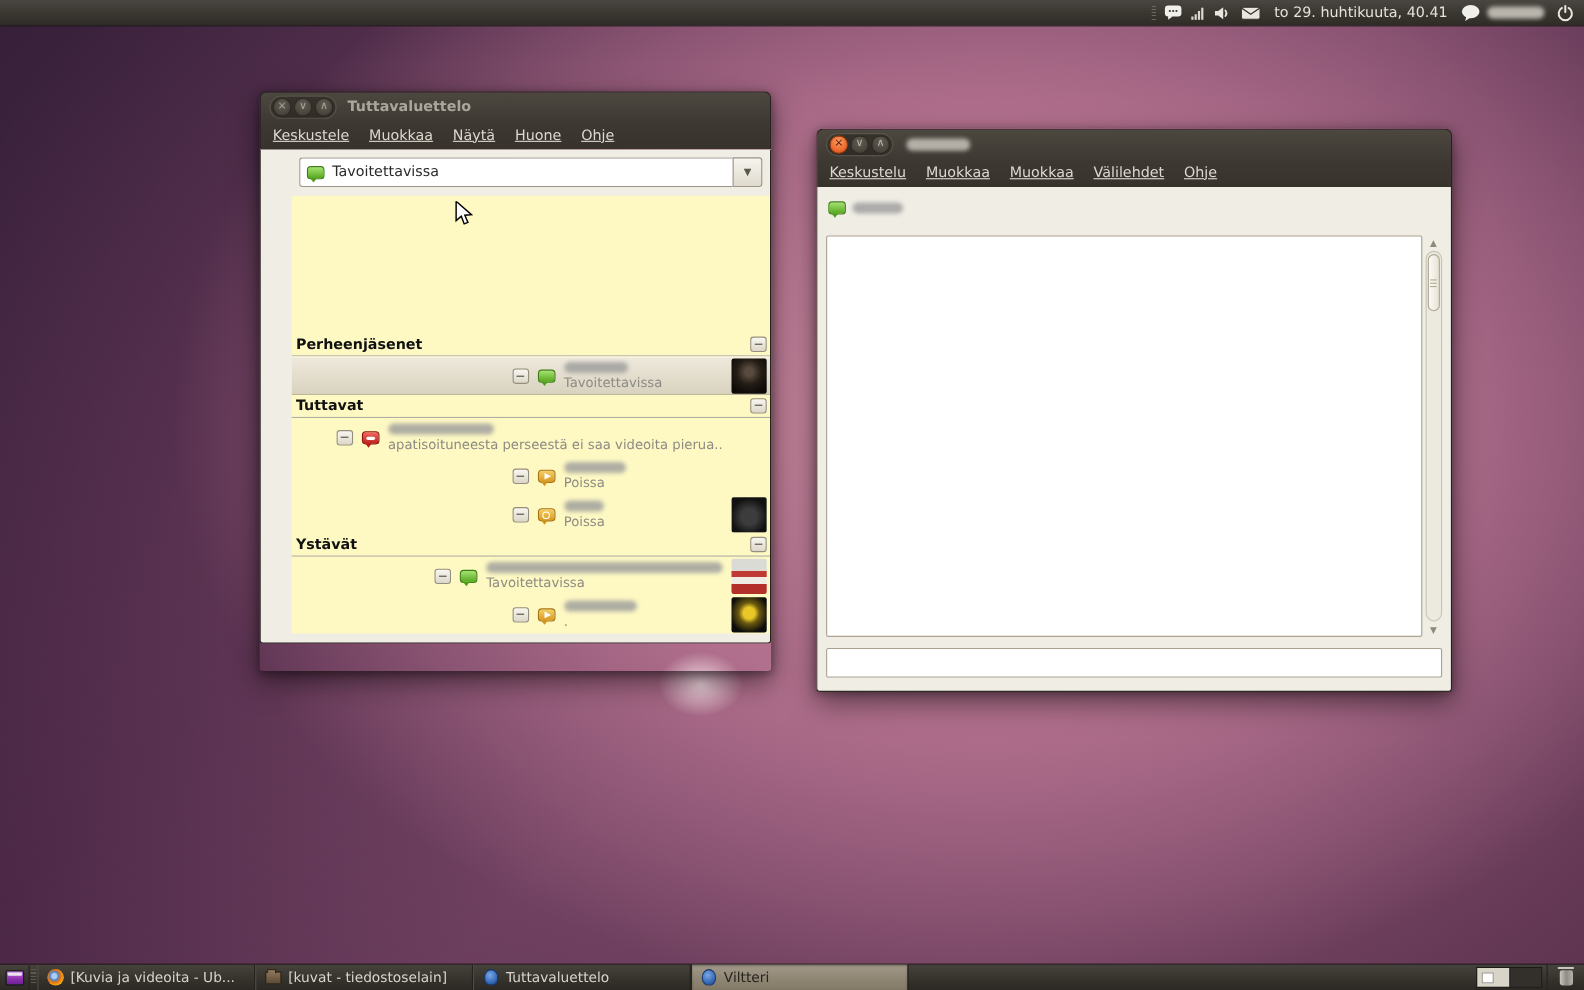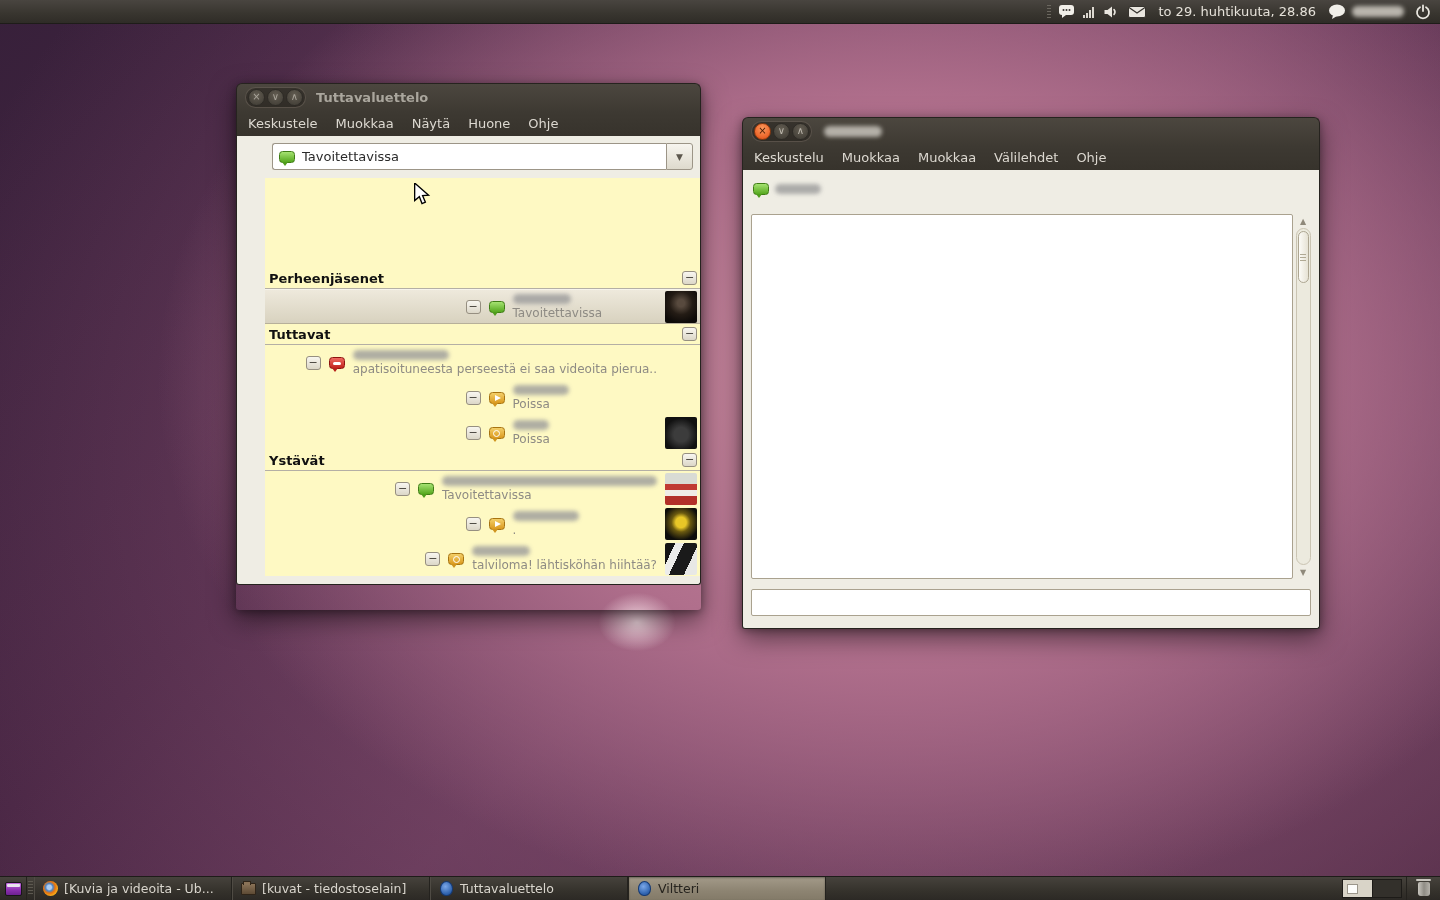--- a/index.html
+++ b/index.html
@@ -45,21 +45,21 @@
   .titlebar { height:26px; display:flex; align-items:center; padding:0 8px; }
   .wb-pill { display:flex; align-items:center; gap:2px; background:rgba(20,18,15,.35);
     border:1px solid rgba(120,112,100,.55); border-radius:11px; padding:1px 2px; }
   .wb { width:17px; height:17px; border-radius:50%; display:flex; align-items:center; justify-content:center;
     font-size:10px; line-height:1; color:#bcb7ad;
     background:radial-gradient(circle at 50% 35%, #635d52, #46423a 75%); border:1px solid #2e2b26; }
   .titlebar.inactive .wb { color:#a8a399; }
   .wb-close.active-btn { background:radial-gradient(circle at 50% 32%, #fb9a5e, #ee6b30 60%, #d24910); color:#4a1c06; border-color:#8e3a10; }
   .win-title { font-weight:bold; color:#aaa69d; margin-left:10px; }
   .menubar { display:flex; height:26px; align-items:center; padding:0 2px; color:#ddd9d1; }
-  .menu-item { padding:0 9px; height:100%; display:flex; align-items:center; cursor:default; }
+  .menu-item { padding:0 9px; height:100%; display:flex; align-items:center; cursor:default;text-decoration:underline; }
   .win-body { background:#efede4; border:1px solid #26231f; border-top:none; border-radius:0 0 3px 3px;
     display:flex; flex-direction:column; }
 
   
   #buddy-window { left:236px; top:83px; width:465px; height:527px; }
   #buddy-window .win-body { height:449px;padding-left:28px; }
   .combo-row { display:flex; padding:7px 7px 8px 7px; }
   .combo-field { flex:1; height:27px; background:#fff; border:1px solid #9c9587; border-right:none;
     border-radius:3px 0 0 3px; display:flex; align-items:center; padding:0 6px; gap:7px; color:#2a2a2a; }
   .combo-btn { width:27px; height:27px; border:1px solid #9c9587; border-radius:0 3px 3px 0;
@@ -187,21 +187,21 @@
         <path d="M1.5 5 h3 L9 1.5 v11 L4.5 9 h-3 z" fill="#e9e6df"></path>
         <path d="M11 4.5 a4 4 0 0 1 0 5" fill="none" stroke="#e9e6df" stroke-width="1.6" stroke-linecap="round"></path>
       </svg>
     </span>
     <span class="panel-icon">
       <svg width="18" height="12" viewBox="0 0 18 12">
         <rect x="0.5" y="0.5" width="17" height="11" rx="1.5" fill="#e9e6df" stroke="#35322d"></rect>
         <path d="M1 1.5 L9 7 L17 1.5" fill="none" stroke="#35322d" stroke-width="1.2"></path>
       </svg>
     </span>
-    <span class="clock">to 29. huhtikuuta, 28.86</span>
+    <span class="clock">to 29. huhtikuuta, 40.41</span>
     <span class="panel-icon">
       <svg width="18" height="15" viewBox="0 0 18 15">
         <ellipse cx="9" cy="6.5" rx="8" ry="6" fill="#f1efe9"></ellipse>
         <path d="M5 11 l-1 4 5-3 z" fill="#f1efe9"></path>
       </svg>
     </span>
     <span class="user-blur"></span>
     <span class="panel-icon">
       <svg width="16" height="16" viewBox="0 0 16 16">
         <path d="M5 3.2 a6 6 0 1 0 6 0" fill="none" stroke="#e9e6df" stroke-width="1.8" stroke-linecap="round"></path>
@@ -349,34 +349,20 @@
           <div class="buddy-part">
             <span class="bubble status-away"></span>
             <span class="buddy-text">
               <span class="blur-chip" style="width: 66px;"></span>
               <span class="status-text">.</span>
             </span>
             <span class="avatar avatar-lamp"></span>
           </div>
         </div>
 
-        <div class="bl-item type-buddy">
-          <div class="group-part" style="display:flex;align-items:center;width:100%;">
-            <span class="group-label"></span>
-            <span class="collapse-btn"></span>
-          </div>
-          <div class="buddy-part">
-            <span class="bubble status-idle"></span>
-            <span class="buddy-text">
-              <span class="blur-chip" style="width: 58px;"></span>
-              <span class="status-text">talviloma! lähtisköhän hiihtää?</span>
-            </span>
-            <span class="avatar avatar-ski"></span>
-          </div>
-        </div>
       </div>
     <div class="win-foot"></div>
   </div>
 </div>
 
 <div class="window" id="chat-window">
   <div class="win-top">
     <div class="titlebar active">
       <span class="wb-pill">
         <span class="wb wb-close active-btn">×</span>

